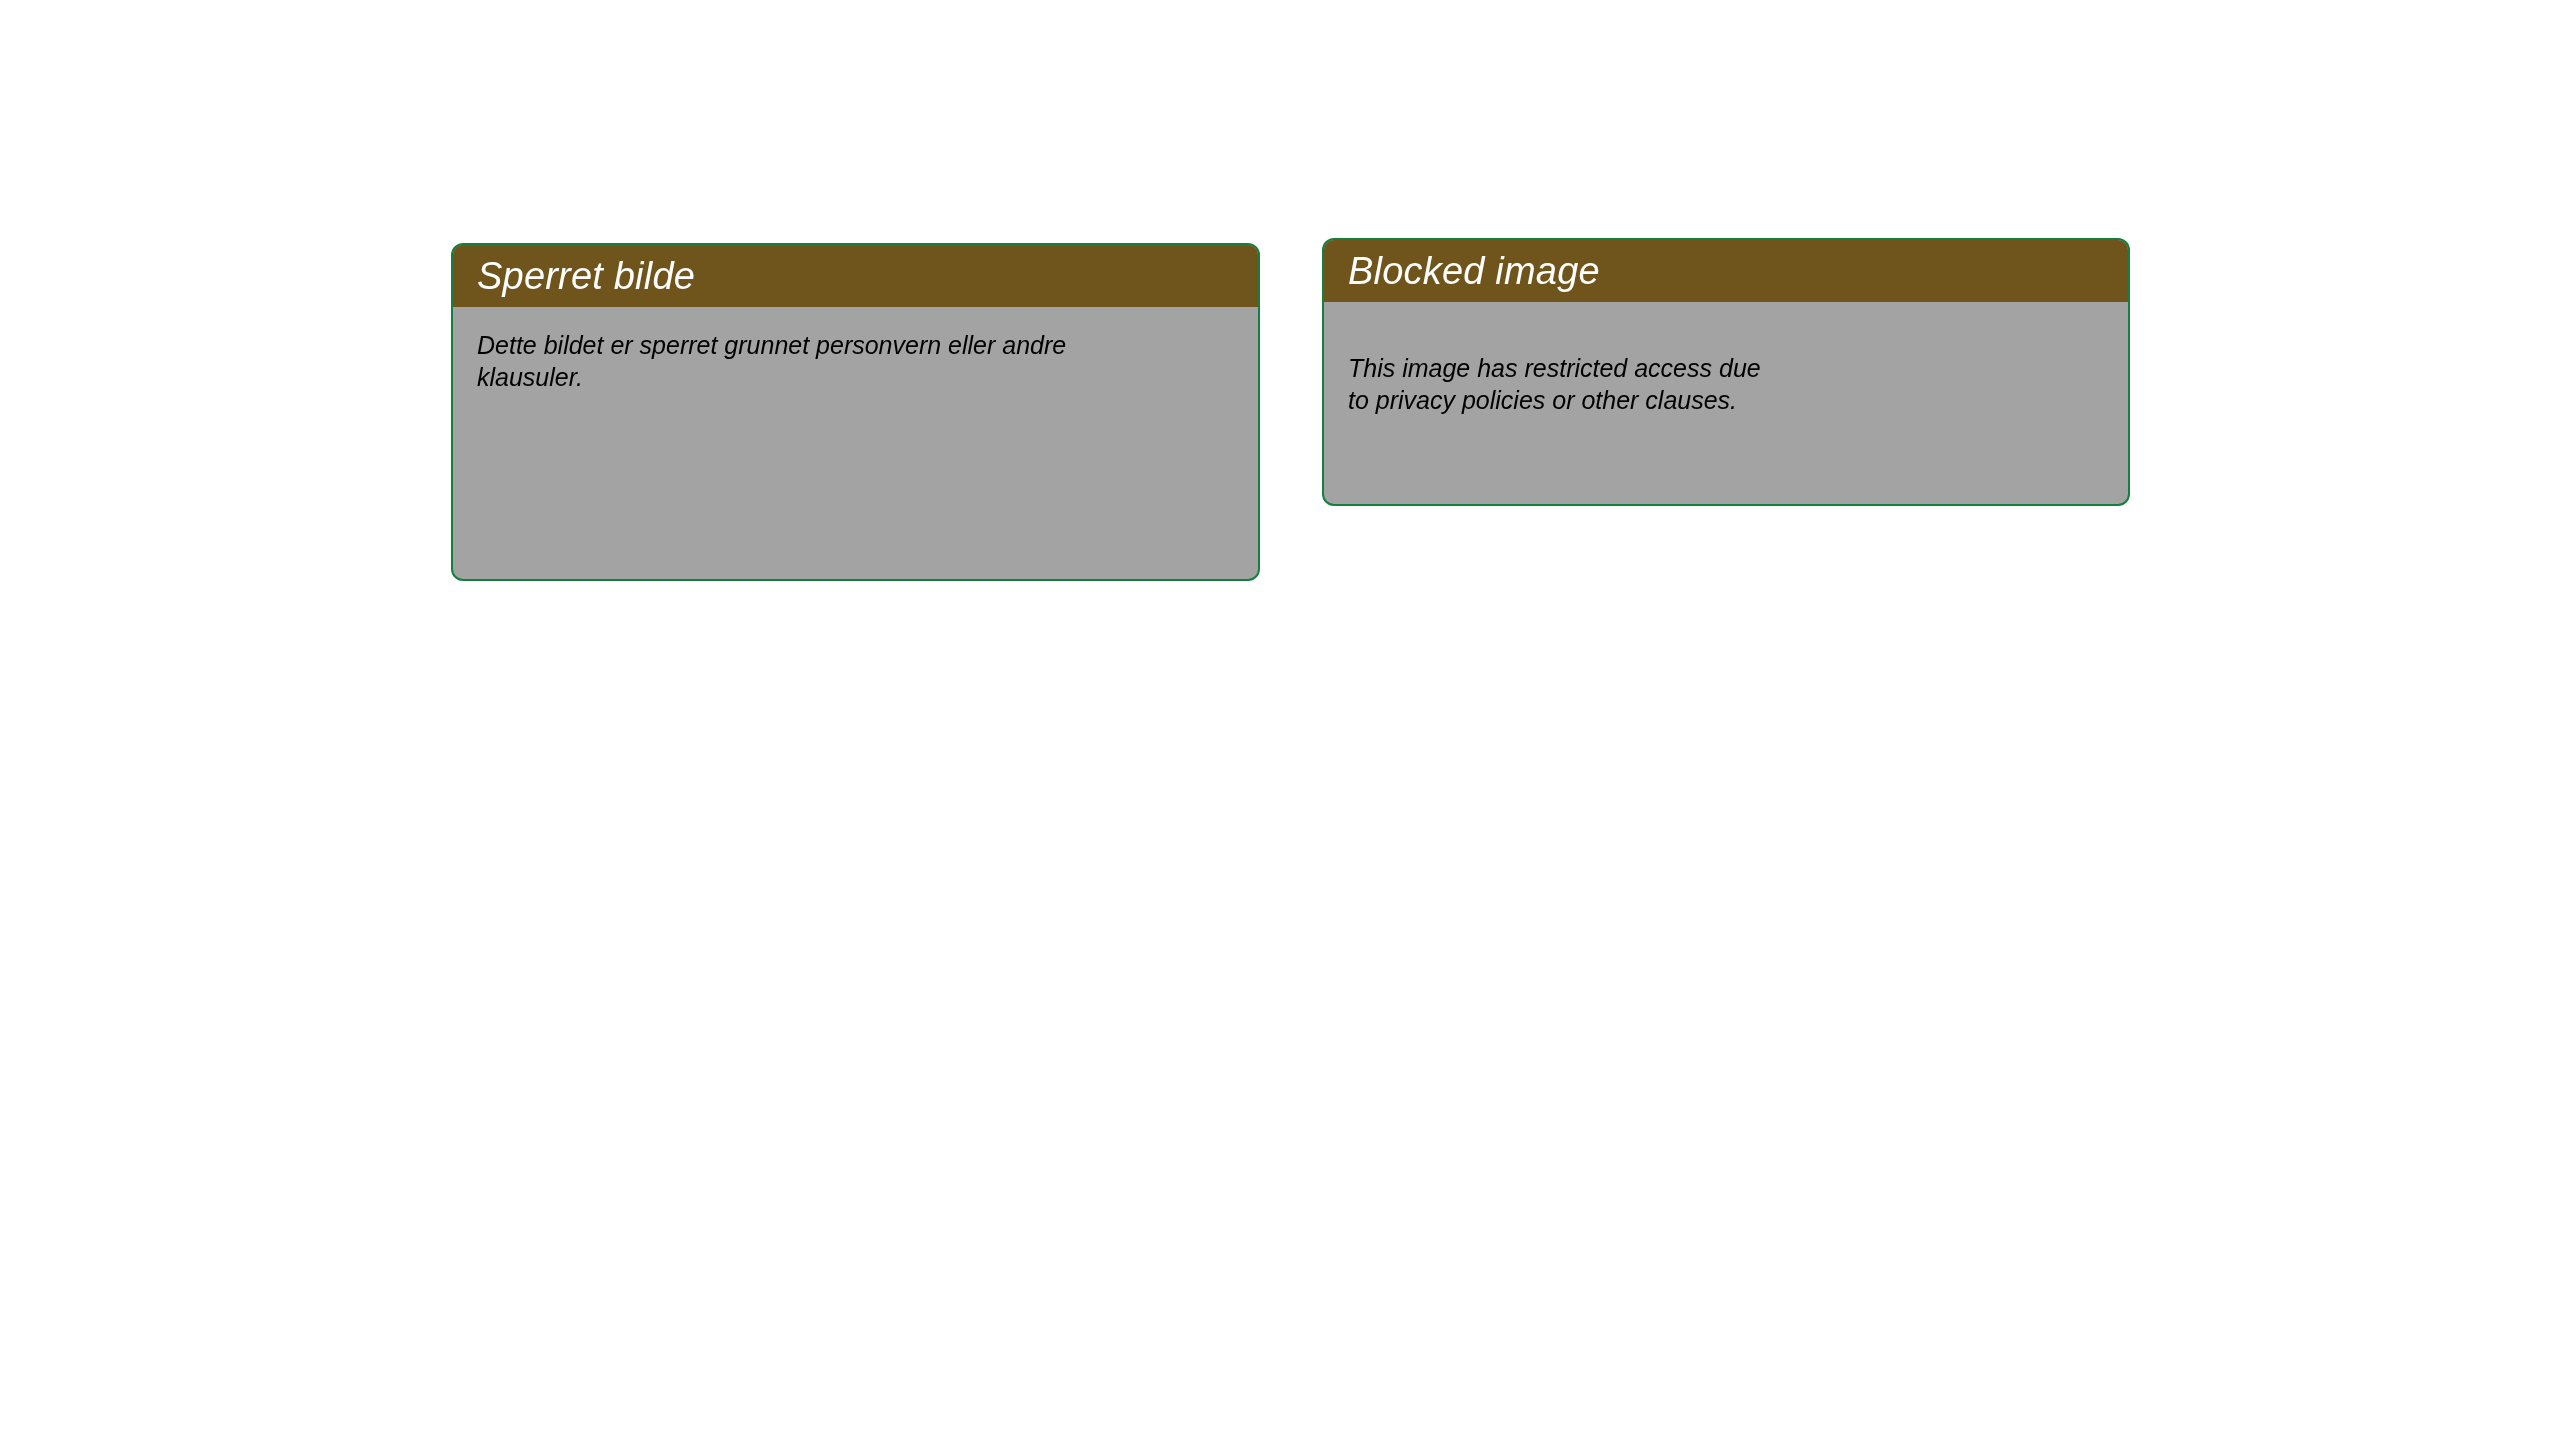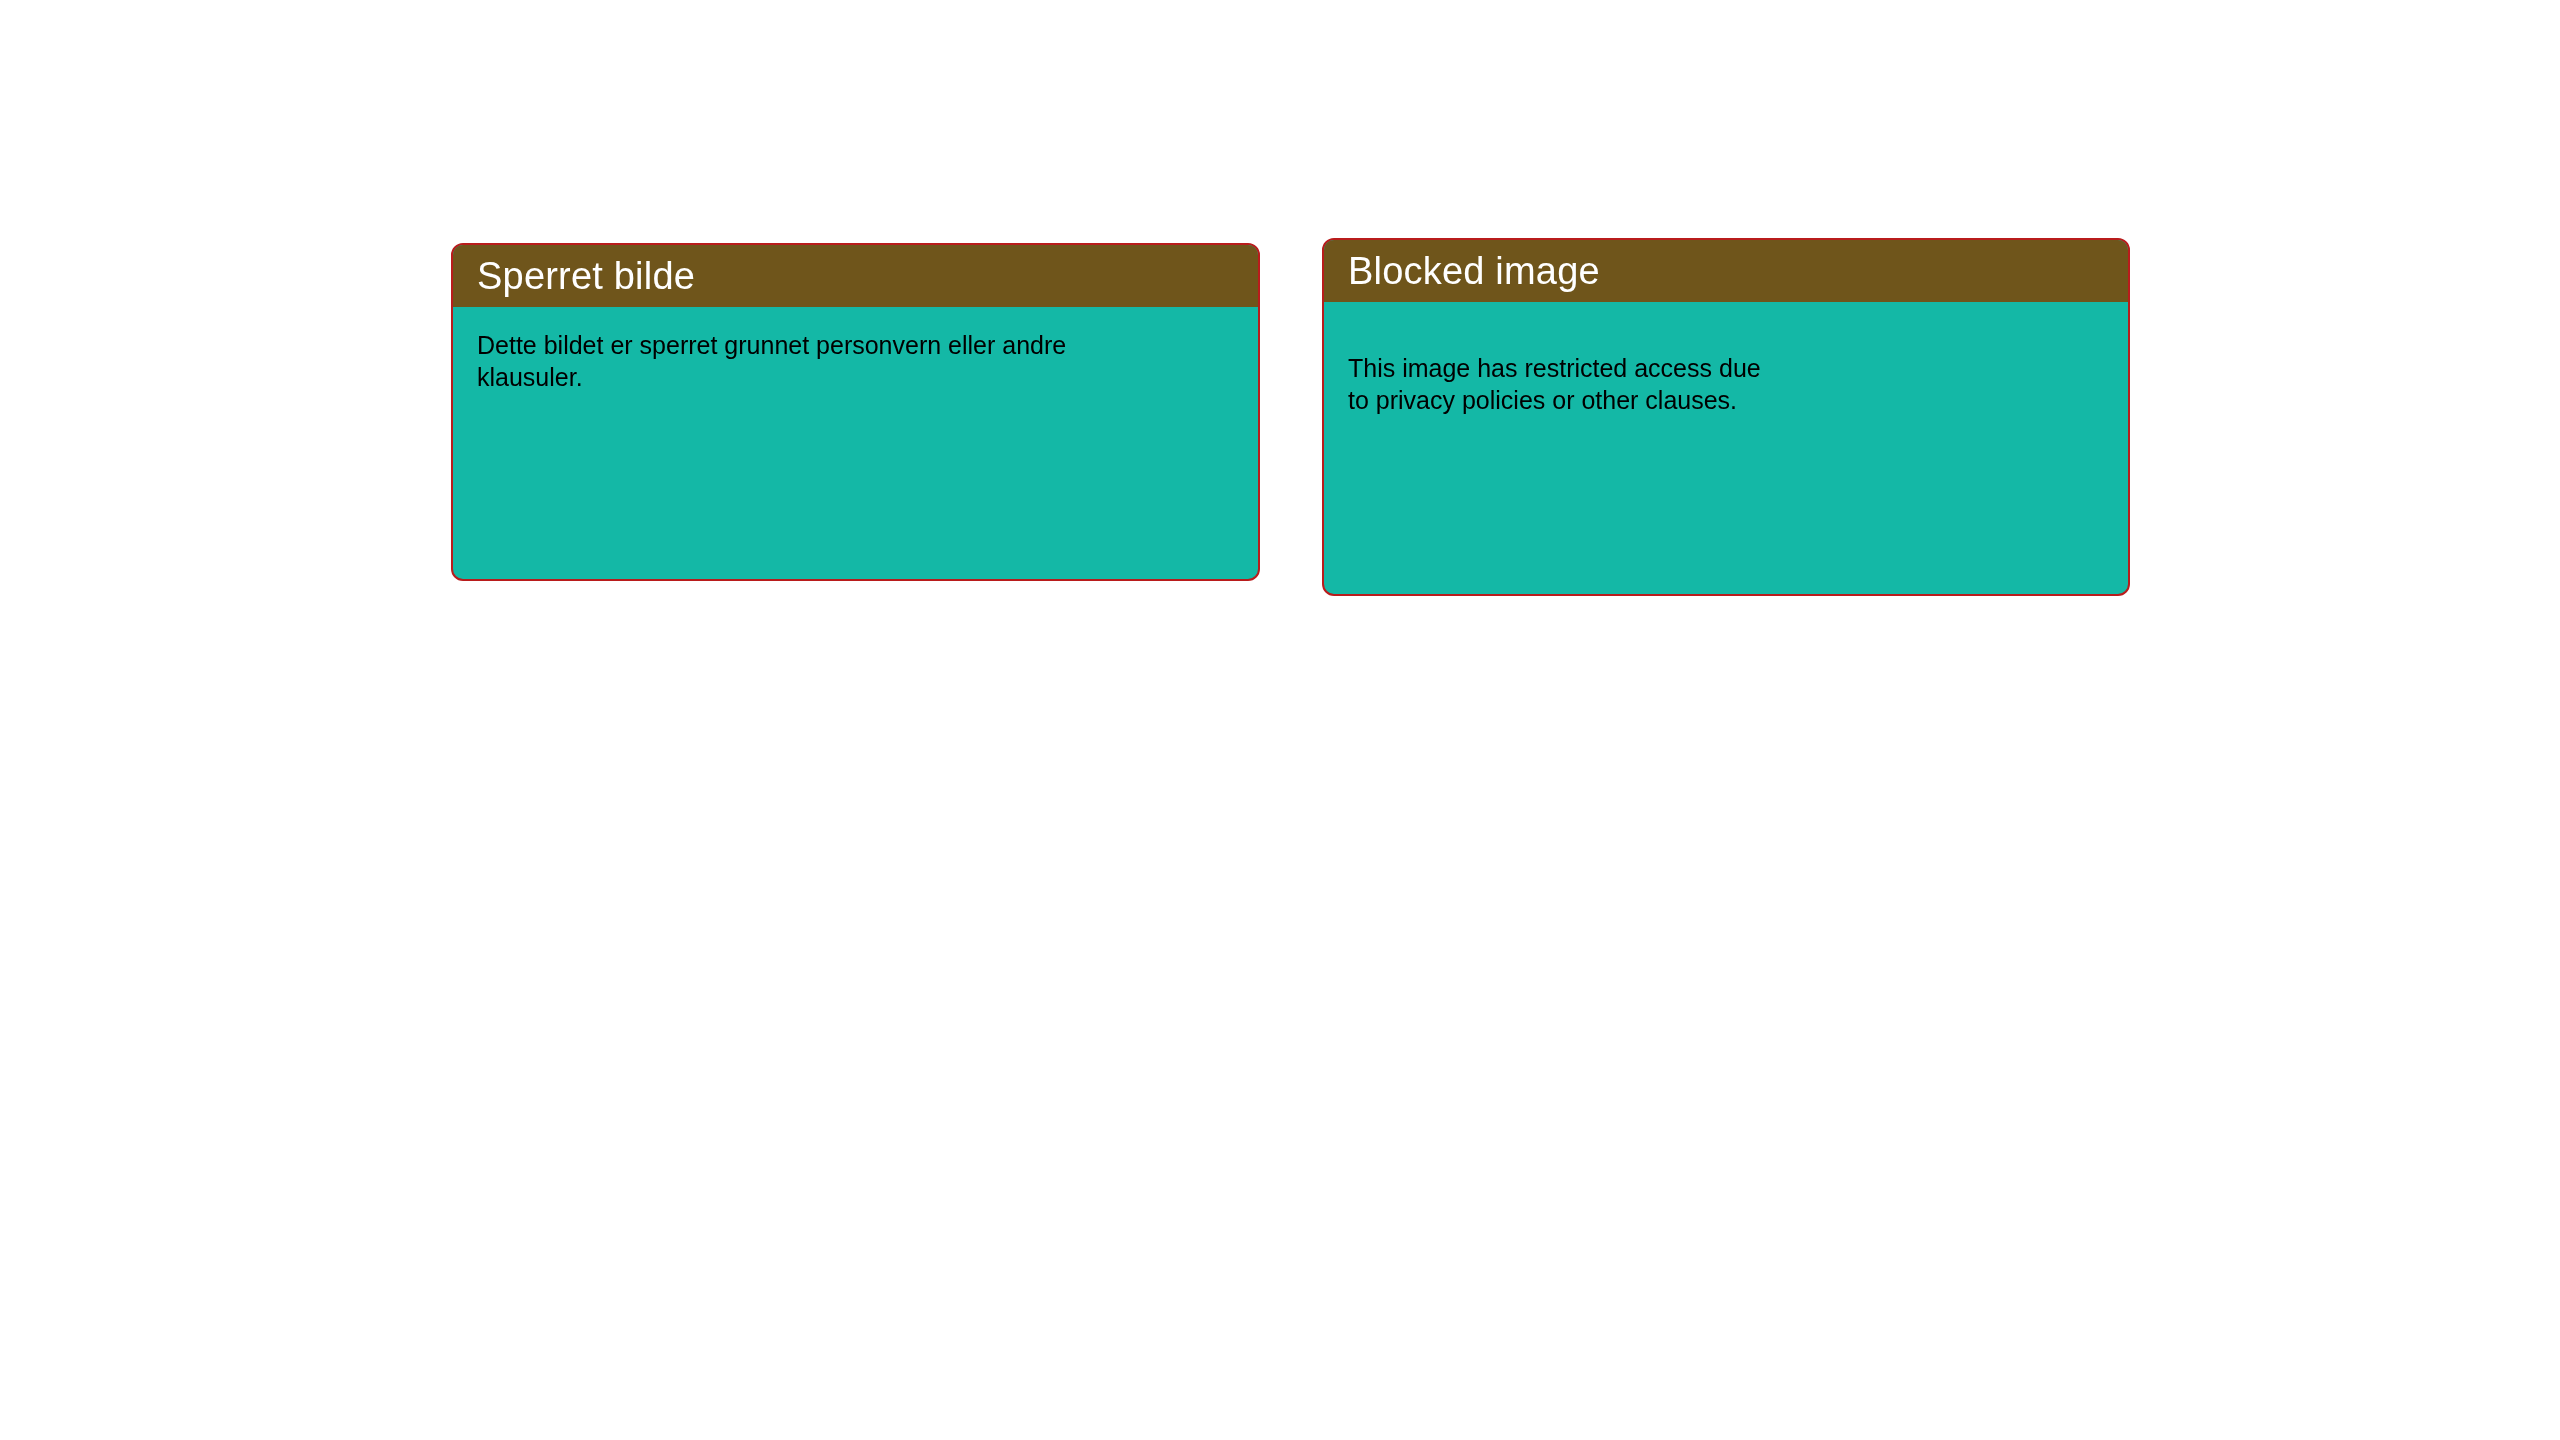--- a/index.html
+++ b/index.html
@@ -16,36 +16,37 @@
   }
   .stage {
     position: relative;
     width: 2560px;
     height: 1440px;
     background: #ffffff;
   }
   .notice-card {
     position: absolute;
     box-sizing: border-box;
-    background: #14b8a6;
-    border: 2px solid #b91c1c;
+    background: #a3a3a3;
+    border: 2px solid #15803d;
     border-radius: 12px;
     overflow: hidden;
+    font-style: italic;
   }
   .notice-card.card-no {
     left: 451px;
     top: 243px;
     width: 809px;
     height: 338px;
   }
   .notice-card.card-en {
     left: 1322px;
     top: 238px;
     width: 808px;
-    height: 358px;
+    height: 268px;
   }
   .card-header {
     box-sizing: border-box;
     background: #6f551b;
     color: #ffffff;
     height: 62px;
     display: flex;
     align-items: center;
     padding: 0 0 0 24px;
     font-size: 38px;

